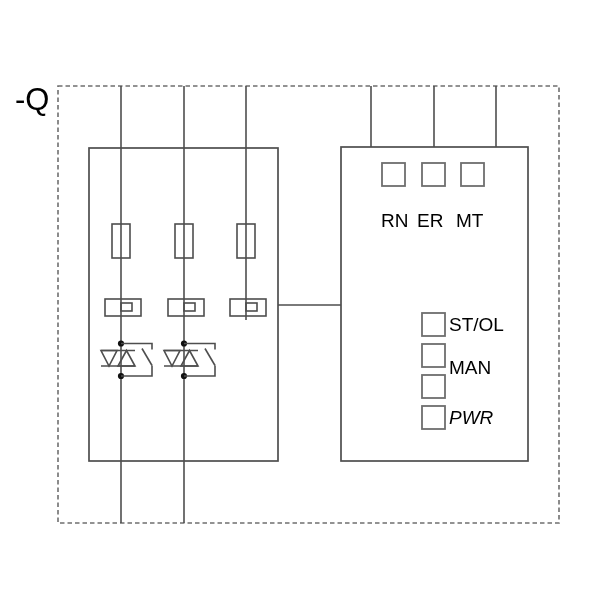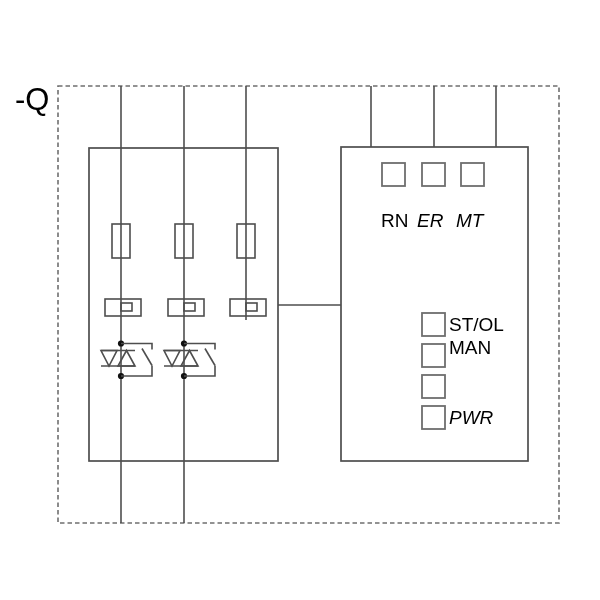--- a/index.html
+++ b/index.html
@@ -31,30 +31,30 @@
     font-size: 31px;
     line-height: 1;
   }
   .led-top-label {
     top: 185px;
     font-size: 19px;
     line-height: 1;
     margin-top: 26px;
   }
   #led-label-rn { left: 381px; }
-  #led-label-er { left: 417px; font-style: italic; }
-  #led-label-mt { left: 456px; font-style: italic; }
+  #led-label-er { left: 417px; }
+  #led-label-mt { left: 456px; }
   .led-side-label {
     left: 449px;
     height: 23px;
     line-height: 23px;
     font-size: 19px;
   }
   #led-label-stol { top: 313px; }
-  #led-label-man  { top: 336px; text-align: center; }
+  #led-label-man  { top: 356px; text-align: center; }
   #led-label-blank{ top: 375px; }
   #led-label-pwr  { top: 406px; font-style: italic; }
 
   
   .wire    { stroke: #4e4e4e; stroke-width: 1.6; fill: none; }
   .block   { stroke: #4e4e4e; stroke-width: 1.7; fill: none; }
   .sym     { stroke: #4e4e4e; stroke-width: 1.6; fill: none; }
   .led     { stroke: #6e6e6e; stroke-width: 1.8; fill: none; }
   .dashedb { stroke: #6f6f6f; stroke-width: 1.6; fill: none; stroke-dasharray: 4.5 3; }
   .dot     { fill: #111111; stroke: none; }

